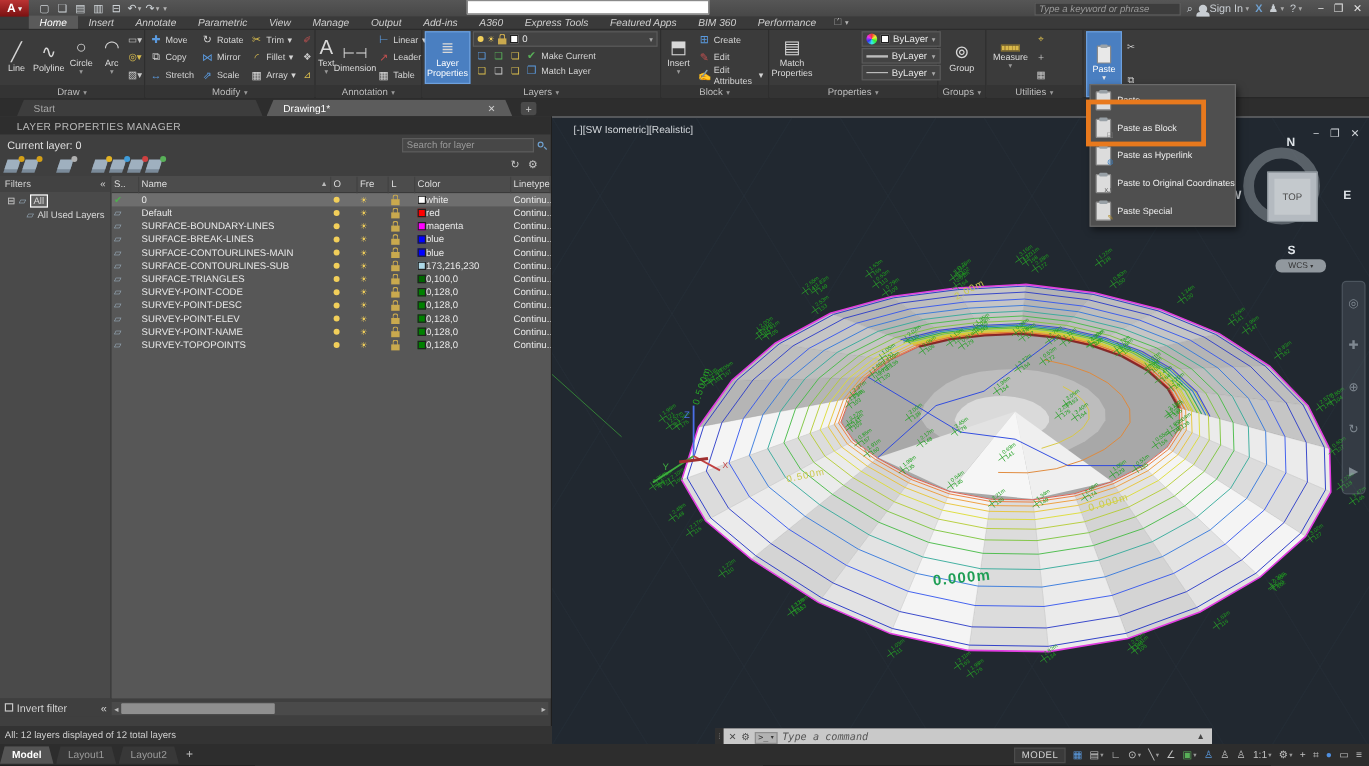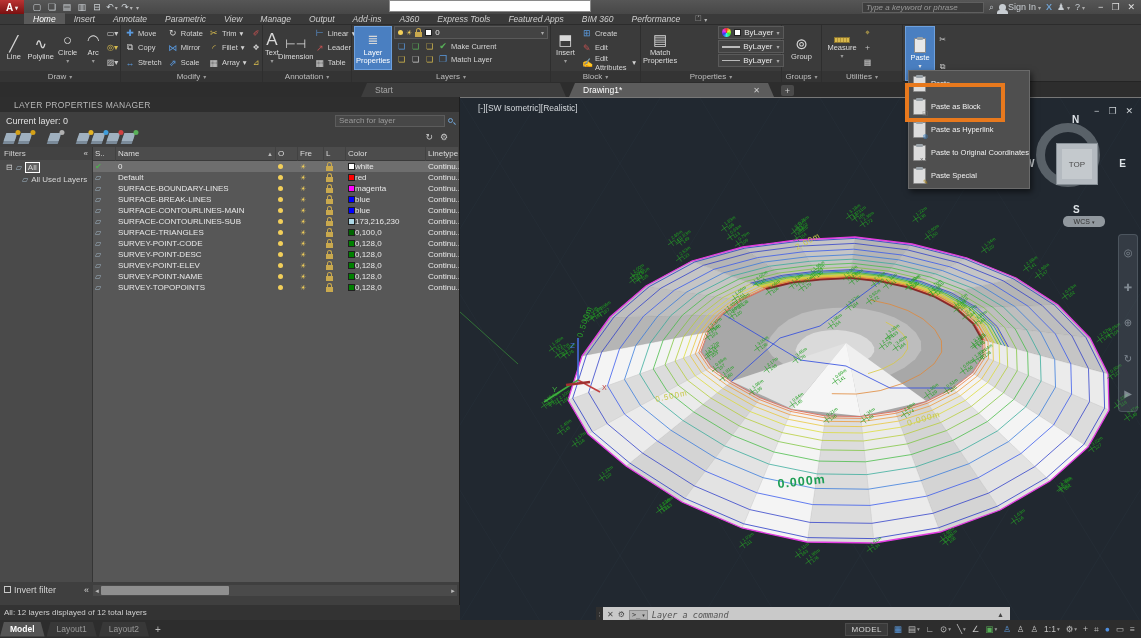--- a/index.html
+++ b/index.html
@@ -57,21 +57,21 @@
 
   
   .pmenu{position:absolute;left:908px;top:70px;width:122px;background:#4f4f4f;border:1px solid #6a6a6a;box-shadow:2px 3px 6px rgba(0,0,0,.55);z-index:30;padding:1px 0;}
   .pmi{height:23px;display:flex;align-items:center;gap:5px;padding:0 4px;color:#f0f0f0;font-size:7.5px;white-space:nowrap;}
   .pm-ico{position:relative;width:13px;height:16px;background:#dcdcdc;border:1px solid #8a8a8a;border-radius:1px;flex:none;}
   .pm-ico::before{content:"";position:absolute;left:2px;top:-2px;width:7px;height:3px;background:#98a0a6;border-radius:1px;}
   .pm-badge{position:absolute;right:-3px;bottom:-2px;font-size:6px;line-height:6px;}
   .orange-box{position:absolute;left:905px;top:83px;width:100px;height:39px;border:4px solid #E8791D;z-index:40;}
 
   
-  .ftabs{position:absolute;left:0;top:82px;width:1141px;height:15px;background:#2d2d2d;display:flex;align-items:flex-end;padding-left:14px;justify-content:center;}
+  .ftabs{position:absolute;left:0;top:82px;width:1141px;height:15px;background:#2d2d2d;display:flex;align-items:flex-end;padding-left:14px;}
   .ftab{height:14px;display:flex;align-items:center;gap:5px;padding:0 14px;font-size:8.5px;color:#a8a8a8;background:#3d3d3d;clip-path:polygon(6px 0,calc(100% - 6px) 0,100% 100%,0 100%);margin-right:3px;}
   .ftab.start{width:205px;}
   .ftab.active{background:#5c5c5c;color:#fff;width:205px;justify-content:space-between;}
   .ftab .x{font-size:8px;color:#cfcfcf;}
   .ftab-plus{width:13px;height:11px;background:#4a4a4a;border-radius:2px;color:#cfcfcf;display:flex;align-items:center;justify-content:center;font-size:9px;margin-left:4px;margin-bottom:1px;}
 
   
   .lpm{position:absolute;left:0;top:97px;width:460px;height:508px;background:#3f3f3f;border-right:1px solid #1e1e1e;}
   .lpm-title{height:15px;background:#2e2e2e;display:flex;align-items:center;padding-left:14px;font-size:8.5px;color:#b8b8b8;letter-spacing:.3px;}
   .lpm-row2{height:17px;display:flex;align-items:center;padding:0 6px;color:#e0e0e0;}
@@ -1560,21 +1560,21 @@
         <span>⊕</span>
         <span>↻</span>
         <span>▶</span>
       </div>
     <div class="cmdbar">
       <span class="cmd-grip">⁞</span>
       <div class="cmd-main">
         <span class="ci">✕</span>
         <span class="ci">⚙</span>
         <span class="cmd-prompt">&gt;_<span style="font-size:5px;">▾</span></span>
-        <span class="cmd-input">Layer a command</span>
+        <span class="cmd-input">Type a command</span>
         <span class="cmd-up">▲</span>
       </div>
     </div>
   </div>
 
   <div class="bbar">
     <div class="ltabs" id="layout-tabs">
         <span class="ltab active">Model</span>
         <span class="ltab">Layout1</span>
         <span class="ltab">Layout2</span>

